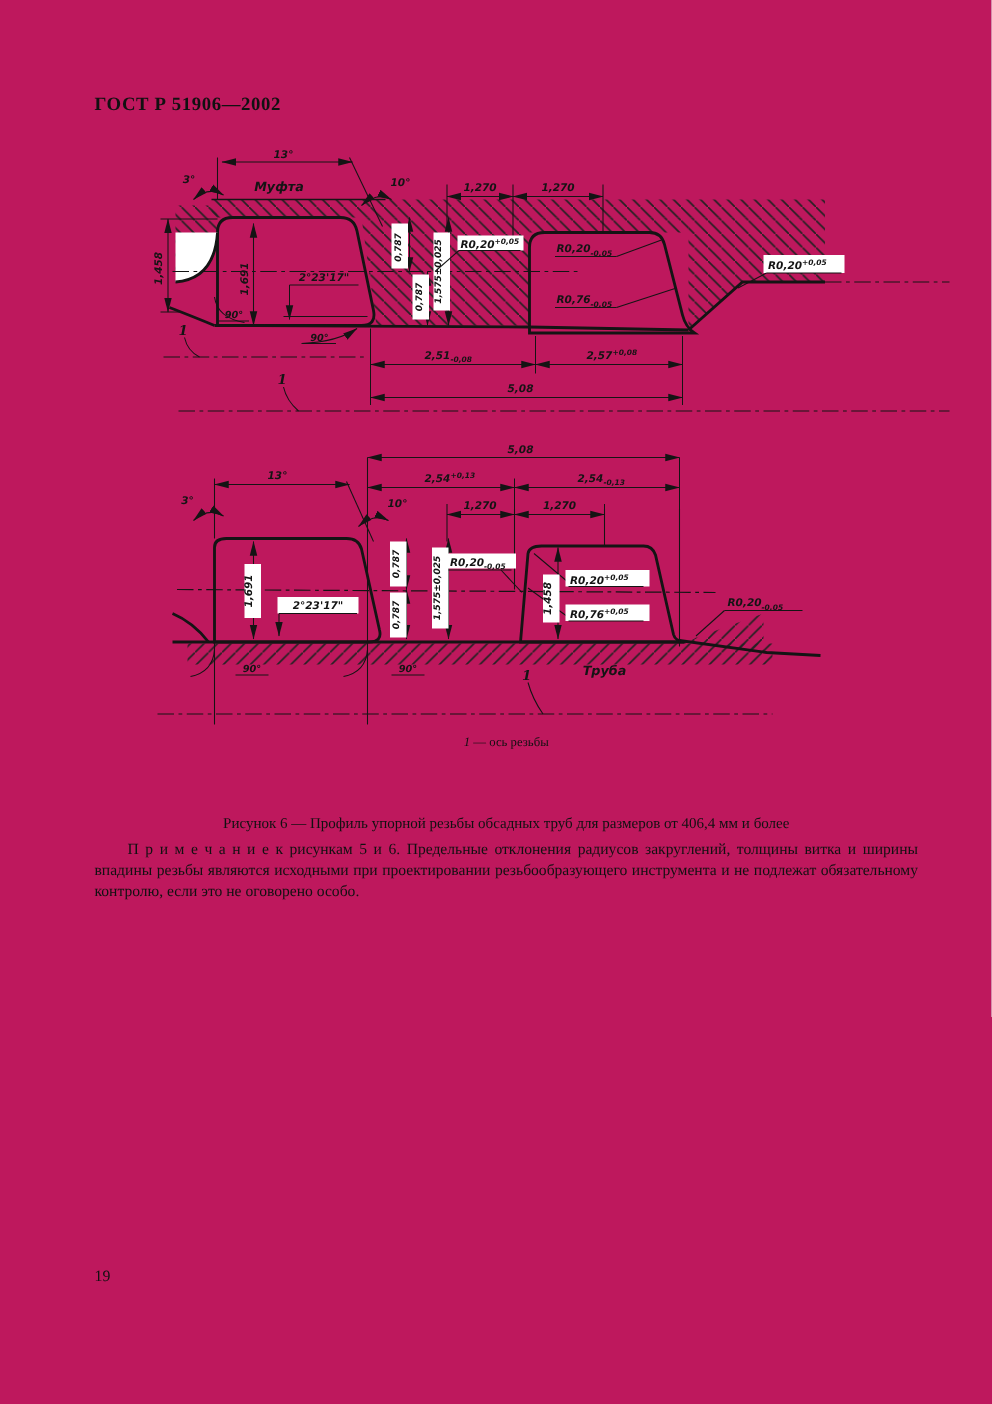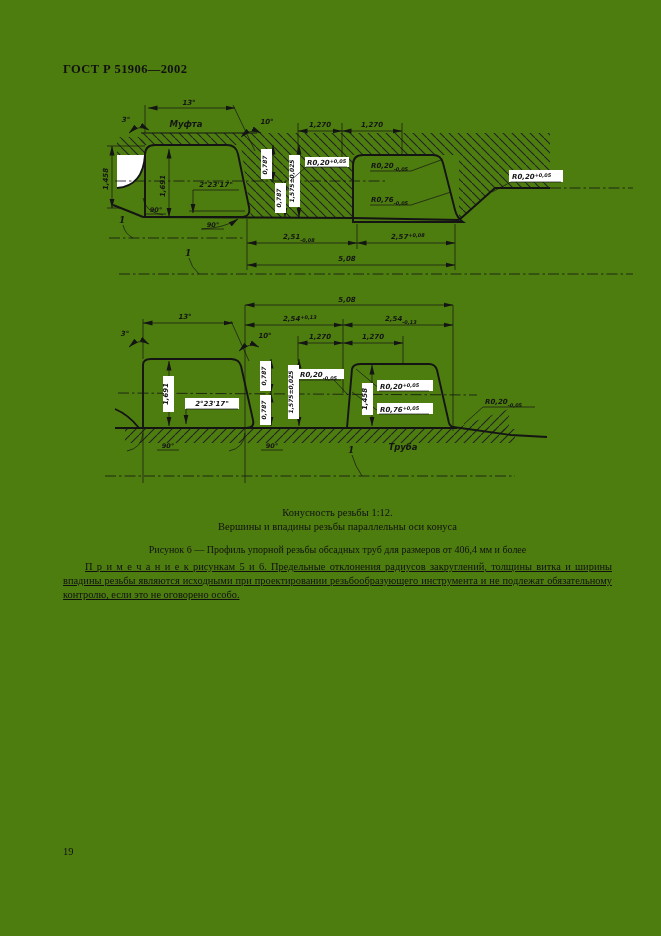--- a/index.html
+++ b/index.html
@@ -1,37 +1,37 @@
 <!DOCTYPE html>
 <html><head>
 <meta charset="utf-8">
 <style>
   html,body{margin:0;padding:0;background:#e8e8e8;}
-  .page{position:relative;width:661px;height:936px;background:#4d7c0f;margin:0 auto;
+  .page{position:relative;width:661px;height:936px;background:#be185d;margin:0 auto;
         font-family:"Liberation Serif",serif;color:#111;overflow:hidden;}
   .gost-header{position:absolute;left:63px;top:62px;font-size:12.5px;font-weight:bold;letter-spacing:.4px;}
   .fig-wrap{position:absolute;left:85px;top:93px;width:560px;height:402px;text-decoration:underline;}
   svg{display:block;}
   svg text{fill:#141414;}
   .d{font:italic 700 7px "DejaVu Sans",sans-serif;}
   .d6{font:italic 700 6px "DejaVu Sans",sans-serif;}
   .ds{font:italic 700 6.5px "DejaVu Sans",sans-serif;}
   .dl{font:italic 700 8.5px "DejaVu Sans",sans-serif;}
   .dn{font:italic 700 9px "DejaVu Serif",serif;}
   .tol{font:italic 700 5px "DejaVu Sans",sans-serif;}
   .ln{stroke:#141414;stroke-width:.7;fill:none;}
   .lp{stroke:#141414;stroke-width:1.9;fill:none;}
   .lt{stroke:#141414;stroke-width:1;fill:none;}
   .cl{stroke:#141414;stroke-width:.8;fill:none;stroke-dasharray:11 3 2.5 3;}
   .cap-axis{position:absolute;left:63px;top:489px;width:549px;text-align:center;font-size:8.5px;}
   .cap-axis i{font-style:italic;}
   .cap-mid{position:absolute;left:63px;top:506px;width:549px;text-align:center;font-size:10.5px;line-height:13.5px;}
   .fig-cap{position:absolute;left:63px;top:544px;width:549px;text-align:center;font-size:10px;}
   .body-col{position:absolute;left:63px;top:560px;width:549px;font-size:10.4px;line-height:14.2px;text-align:justify;}
-  .note{margin:0;text-indent:22px;text-decoration:underline;}
+  .note{margin:0;text-indent:22px;}
   .clause{margin:9px 0 0 0;text-indent:25px;font-size:10.6px;}
   .pagenum{position:absolute;left:63px;top:846px;font-size:10.5px;}
 </style>
 </head>
 <body>
 
 <div class="page">
 
   <div class="gost-header">ГОСТ Р 51906—2002</div>
 
@@ -261,25 +261,22 @@
       <path class="ln" d="M160,340 Q159,355 144,358"></path>
 
       <text class="dl" x="318" y="357" text-anchor="middle">Труба</text>
 
       <text class="dn" x="263" y="360">1</text>
       <path class="ln" d="M267,362 Q270,373 277,383"></path>
     </g>
   </svg>
   </div>
 
-
-  <div class="cap-mid">
-    <div>Конусность резьбы 1:12.</div>
-    <div>Вершины и впадины резьбы параллельны оси конуса</div>
-  </div>
+  <div class="cap-axis"><i>1</i> <span>— ось резьбы</span></div>
+
 
   <div class="fig-cap">Рисунок 6 — Профиль упорной резьбы обсадных труб для размеров от 406,4 мм и более</div>
 
   <div class="body-col">
     <p class="note"><span>П р и м е ч а н и е</span><span> к рисункам 5 и 6. Предельные отклонения радиусов закруглений, толщины витка и ширины впадины резьбы являются исходными при проектировании резьбообразующего инструмента и не подлежат обязательному контролю, если это не оговорено особо.</span></p>
   </div>
 
   <div class="pagenum">19</div>
 
 </div>

